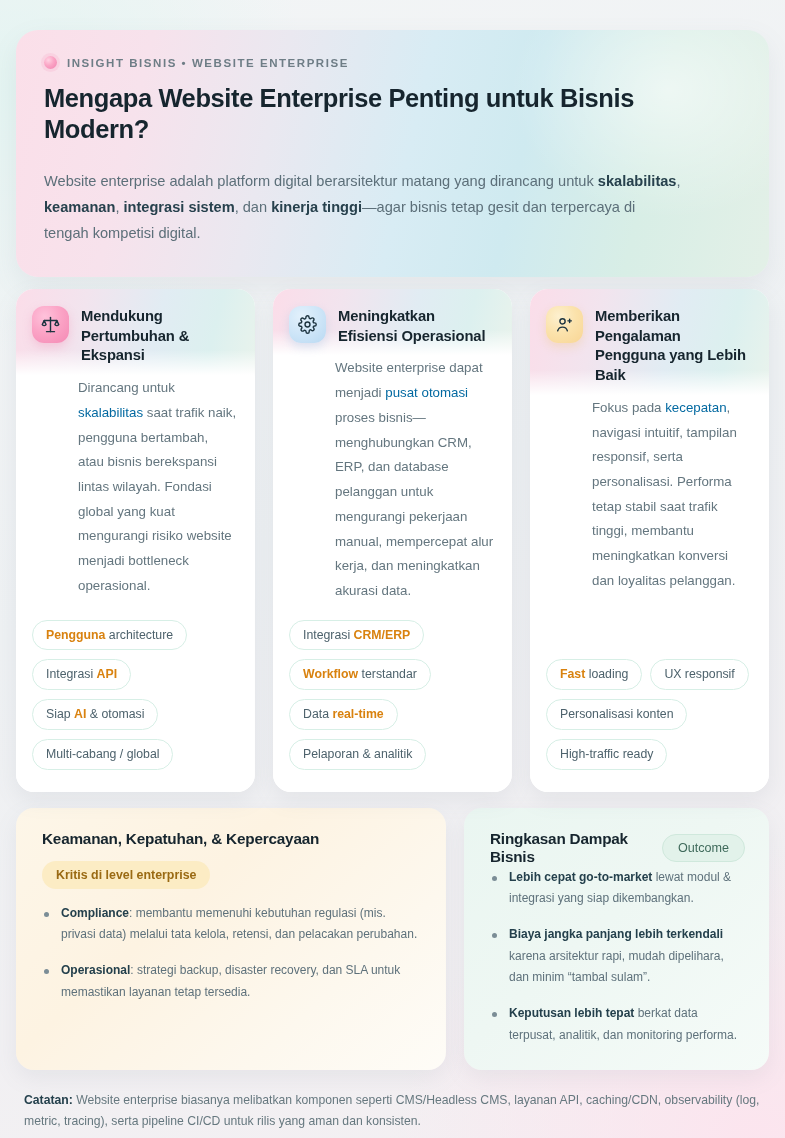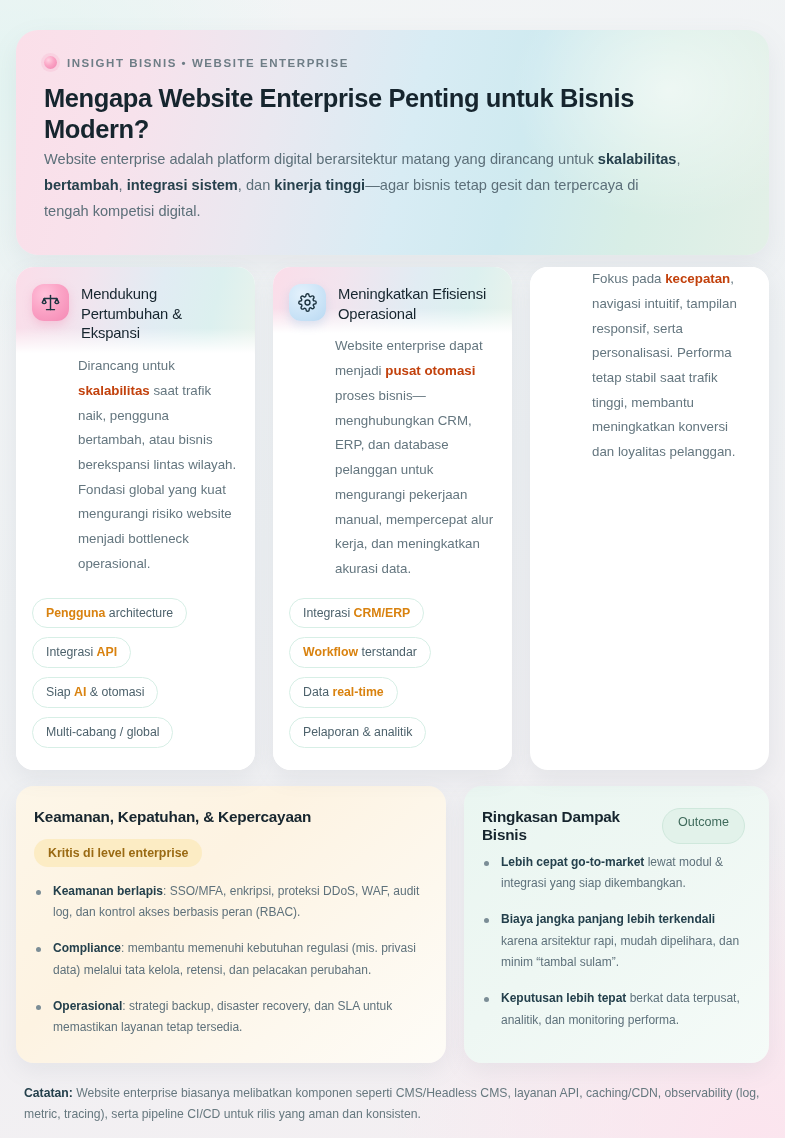--- a/index.html
+++ b/index.html
@@ -78,21 +78,21 @@
     color: #6e7d86;
     text-transform: uppercase;
   }
 
   .hero-title {
     font-size: 25.5px;
     line-height: 1.22;
     font-weight: 700;
     color: #16252e;
     letter-spacing: -0.4px;
-    margin-bottom: 2px;
+    margin-bottom: 24px;
     position: relative;
     z-index: 2;
   }
   .hero-sub {
     font-size: 14.6px;
     line-height: 1.78;
     color: #5c6f79;
     max-width: 640px;
     position: relative;
     z-index: 2;
@@ -158,41 +158,41 @@
     box-shadow: 0 4px 10px rgba(150,190,225,0.32);
   }
   .icon-amber {
     background: radial-gradient(circle at 34% 28%, #fdf0cf 0%, #fbe2ab 48%, #f8d594 100%);
     box-shadow: 0 4px 10px rgba(235,195,120,0.32);
   }
   .card-icon svg { display: block; }
 
   .card-title {
     font-size: 14.8px;
-    font-weight: 400;
+    font-weight: 700;
     line-height: 1.33;
     color: #16252e;
     letter-spacing: -0.15px;
     position: relative;
     z-index: 3;
     padding-top: 2px;
   }
 
   .card-body {
     padding: 0 18px 0 62px;
     background: #fff;
     position: relative;
     z-index: 2;
   }
   .card-text {
     font-size: 13.3px;
     line-height: 1.86;
     color: #64767f;
   }
-  .card-text b { color: #c2410c; font-weight: 700; }
+  .card-text b { color: #0369a1; font-weight: 400; }
 
   .chips {
     padding: 16px 16px 22px 16px;
     display: flex;
     flex-wrap: wrap;
     gap: 9px 8px;
     align-content: flex-start;
     background: #fff;
     margin-top: auto;
   }
@@ -210,42 +210,43 @@
 
   
   .panel-row {
     display: flex;
     gap: 18px;
     margin-top: 16px;
     align-items: stretch;
   }
   .panel {
     border-radius: 18px;
-    padding: 22px 24px 24px 18px;
+    padding: 22px 24px 24px 26px;
     box-shadow: 0 8px 22px rgba(120,132,150,0.10);
   }
   .panel-security {
     flex: 0 0 430px;
     background: linear-gradient(138deg, #fdf6e8 0%, #fdf3e2 38%, #fdf8ee 72%, #fefcf7 100%);
   }
   .panel-outcome {
     flex: 1 1 auto;
     background: linear-gradient(138deg, #eaf6f1 0%, #eef7f3 45%, #f5fbf8 100%);
   }
 
   .panel-title {
     font-size: 15.3px;
     font-weight: 700;
     color: #16252e;
     letter-spacing: -0.2px;
   }
   .panel-head-inline {
     display: flex;
+    align-items: center;
     gap: 2px;
-    margin-bottom: 8px;
+    margin-bottom: 1px;
   }
 
   .badge-amber {
     display: inline-block;
     margin: 13px 0 14px 0;
     padding: 7px 14px;
     border-radius: 999px;
     background: #fcecc4;
     color: #9a6a13;
     font-size: 12.4px;
@@ -297,21 +298,21 @@
 
 <div class="page">
 
   <section class="hero">
     <div class="eyebrow">
       <span class="eyebrow-dot"></span>
       <span class="eyebrow-text">INSIGHT BISNIS • WEBSITE ENTERPRISE</span>
     </div>
     <h1 class="hero-title">Mengapa Website Enterprise Penting untuk Bisnis Modern?</h1>
     <p class="hero-sub">
-      <span>Website enterprise adalah platform digital berarsitektur matang yang dirancang untuk </span><b>skalabilitas</b><span>, </span><b>bertambah</b><span>, </span><b>integrasi sistem</b><span>, dan </span><b>kinerja tinggi</b><span>—agar bisnis tetap gesit dan terpercaya di tengah kompetisi digital.</span>
+      <span>Website enterprise adalah platform digital berarsitektur matang yang dirancang untuk </span><b>skalabilitas</b><span>, </span><b>keamanan</b><span>, </span><b>integrasi sistem</b><span>, dan </span><b>kinerja tinggi</b><span>—agar bisnis tetap gesit dan terpercaya di tengah kompetisi digital.</span>
     </p>
   </section>
 
   <section class="card-row">
 
     <article class="card">
       <div class="card-head">
         <span class="card-icon icon-pink">
           <svg width="19" height="19" viewBox="0 0 24 24" fill="none" stroke="#1d3440" stroke-width="1.8" stroke-linecap="round" stroke-linejoin="round">
             <path d="M12 3v18"></path>
@@ -353,36 +354,52 @@
       </div>
       <div class="chips">
         <span class="chip"><span>Integrasi </span><b>CRM/ERP</b></span>
         <span class="chip"><b>Workflow</b><span> terstandar</span></span>
         <span class="chip"><span>Data </span><b>real-time</b></span>
         <span class="chip"><span>Pelaporan &amp; analitik</span></span>
       </div>
     </article>
 
     <article class="card">
+      <div class="card-head">
+        <span class="card-icon icon-amber">
+          <svg width="19" height="19" viewBox="0 0 24 24" fill="none" stroke="#1d3440" stroke-width="1.8" stroke-linecap="round" stroke-linejoin="round">
+            <circle cx="9.5" cy="8" r="3.3"></circle>
+            <path d="M3.4 20a6.3 6.3 0 0 1 12.2 0"></path>
+            <path d="M18.5 5.2v4.4"></path>
+              <path d="M16.3 7.4h4.4"></path>
+          </svg>
+        </span>
+        <h2 class="card-title">Memberikan Pengalaman Pengguna yang Lebih Baik</h2>
+      </div>
       <div class="card-body">
         <p class="card-text">
           <span>Fokus pada </span><b>kecepatan</b><span>, navigasi intuitif, tampilan responsif, serta personalisasi. Performa tetap stabil saat trafik tinggi, membantu meningkatkan konversi dan loyalitas pelanggan.</span>
         </p>
       </div>
+      <div class="chips">
+        <span class="chip"><b>Fast</b><span> loading</span></span>
+        <span class="chip"><span>UX responsif</span></span>
+        <span class="chip"><span>Personalisasi konten</span></span>
+        <span class="chip"><span>High-traffic ready</span></span>
+      </div>
     </article>
 
   </section>
 
   <section class="panel-row">
 
     <div class="panel panel-security">
       <h3 class="panel-title">Keamanan, Kepatuhan, &amp; Kepercayaan</h3>
       <span class="badge-amber">Kritis di level enterprise</span>
       <ul class="bullets">
-        <li><b>Keamanan berlapis</b><span>: SSO/MFA, enkripsi, proteksi DDoS, WAF, audit log, dan kontrol akses berbasis peran (RBAC).</span></li>
         <li><b>Compliance</b><span>: membantu memenuhi kebutuhan regulasi (mis. privasi data) melalui tata kelola, retensi, dan pelacakan perubahan.</span></li>
         <li><b>Operasional</b><span>: strategi backup, disaster recovery, dan SLA untuk memastikan layanan tetap tersedia.</span></li>
       </ul>
     </div>
 
     <div class="panel panel-outcome">
       <div class="panel-head-inline">
         <h3 class="panel-title">Ringkasan Dampak Bisnis</h3>
         <span class="badge-mint">Outcome</span>
       </div>

